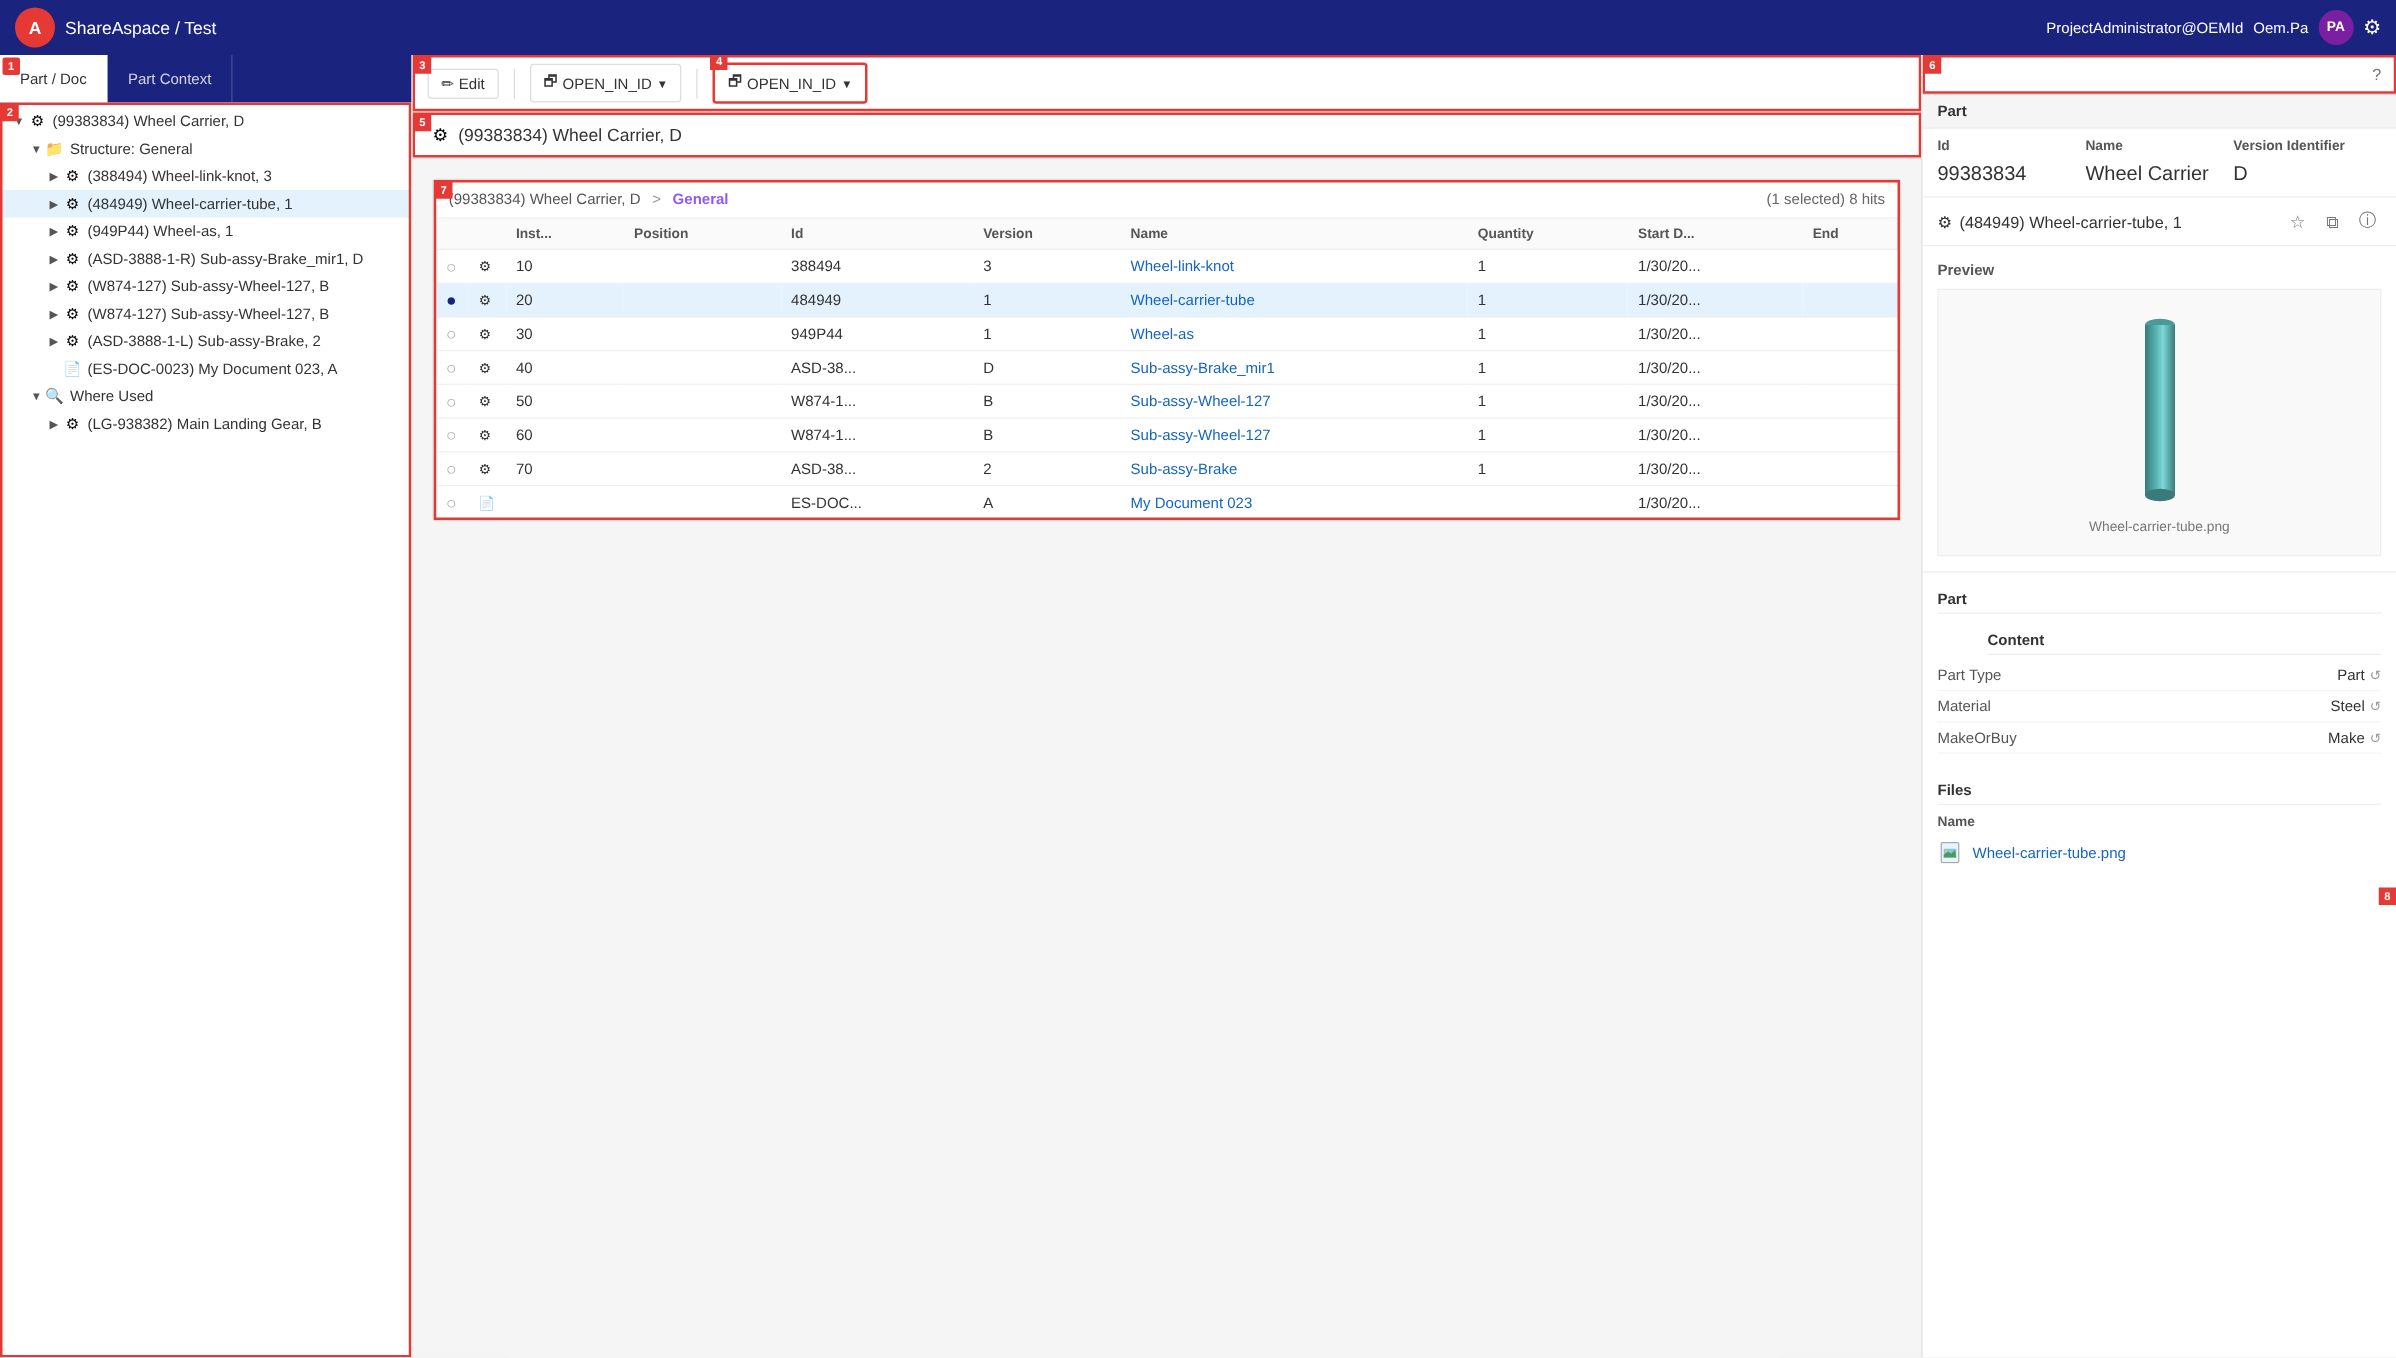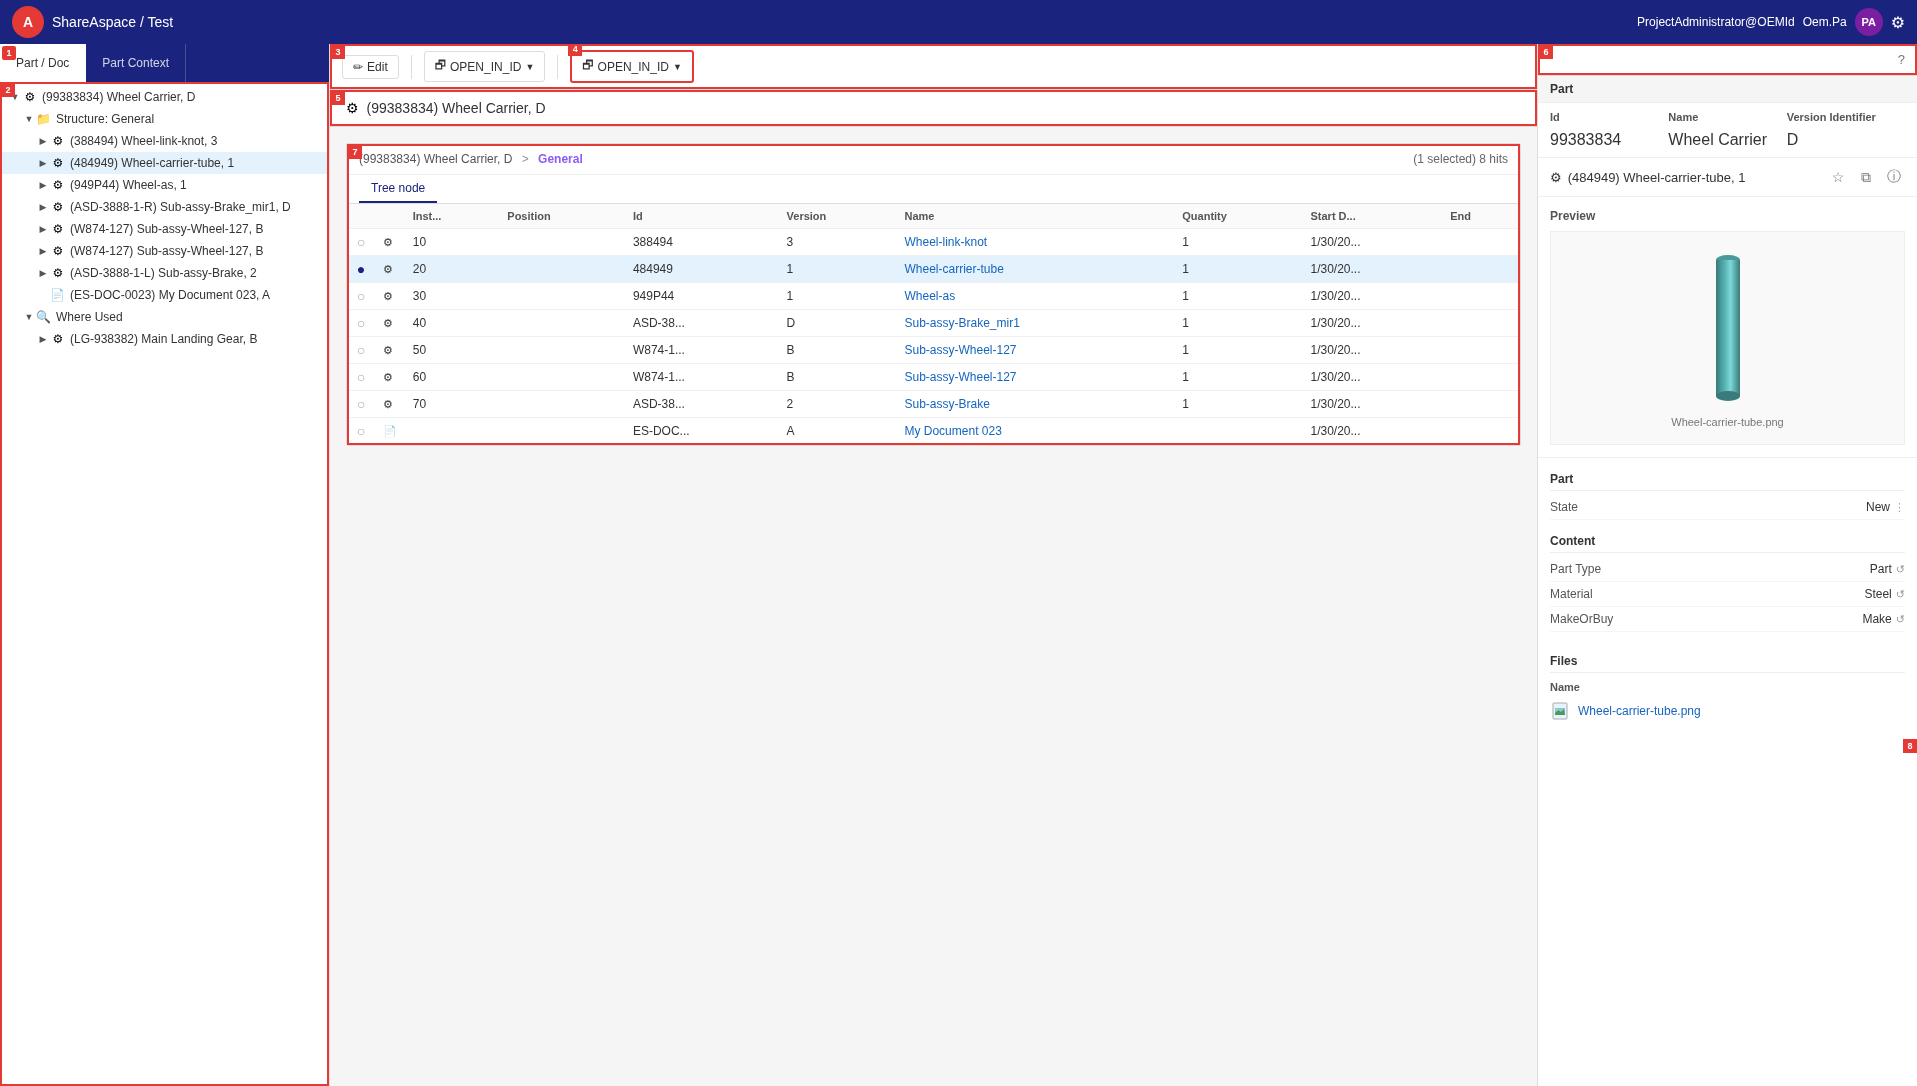--- a/index.html
+++ b/index.html
@@ -608,23 +608,20 @@
 
         <div class="table-header-row">
           <div>
             <span class="breadcrumb-path">(99383834) Wheel Carrier, D</span>
             <span class="breadcrumb-sep"> &gt; </span>
             <span class="breadcrumb-current">General</span>
           </div>
           <div class="hits-info">(1 selected) 8 hits</div>
         </div>
 
-        <div class="table-tabs">
-          <div class="table-tab active">Tree node</div>
-        </div>
 
         <table class="data-table">
           <thead>
             <tr>
               <th style="width:28px;"></th>
               <th style="width:24px;"></th>
               <th>Inst...</th>
               <th>Position</th>
               <th>Id</th>
               <th>Version</th>
@@ -797,29 +794,22 @@
             <rect x="13" y="12" width="24" height="136" fill="url(#tubeGrad)"></rect>
 
             <ellipse cx="25" cy="148" rx="12" ry="5" fill="#3a7a7a"></ellipse>
           </svg>
           <div class="preview-caption">Wheel-carrier-tube.png</div>
         </div>
       </div>
 
       <div class="properties-section">
         <div class="section-title">Part</div>
-        <div class="prop-row">
-          <span class="prop-label">State</span>
-          <div class="prop-value">
-            <span>New</span>
-            <span class="prop-icon">⋮</span>
-          </div>
-        </div>
-
-        <div class="section-title" style="margin-top:8px;">Content</div>
+
+        <div class="section-title" style="margin-top:8px;margin-left:40px;">Content</div>
         <div class="prop-row">
           <span class="prop-label">Part Type</span>
           <div class="prop-value">
             <span>Part</span>
             <span class="prop-icon">↺</span>
           </div>
         </div>
         <div class="prop-row">
           <span class="prop-label">Material</span>
           <div class="prop-value">

